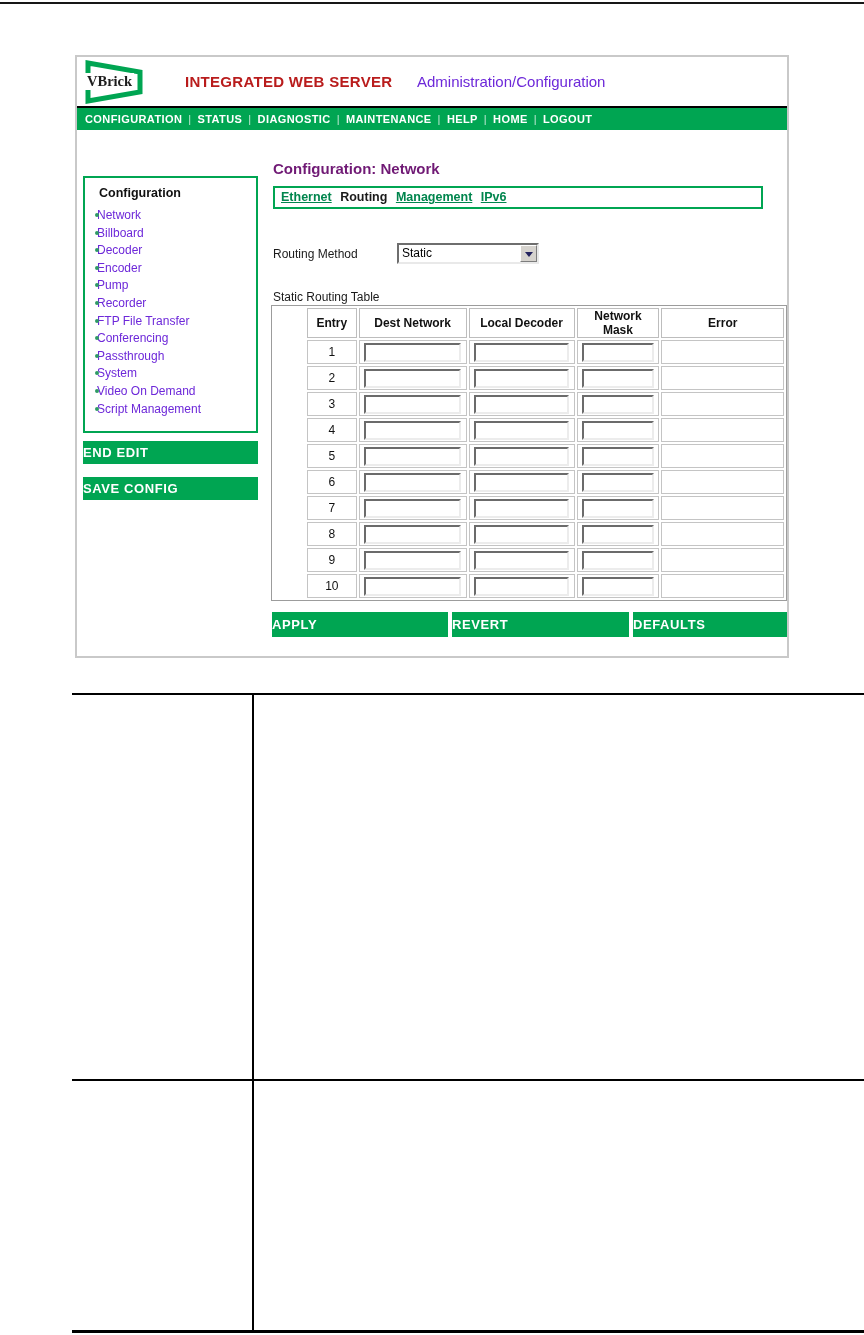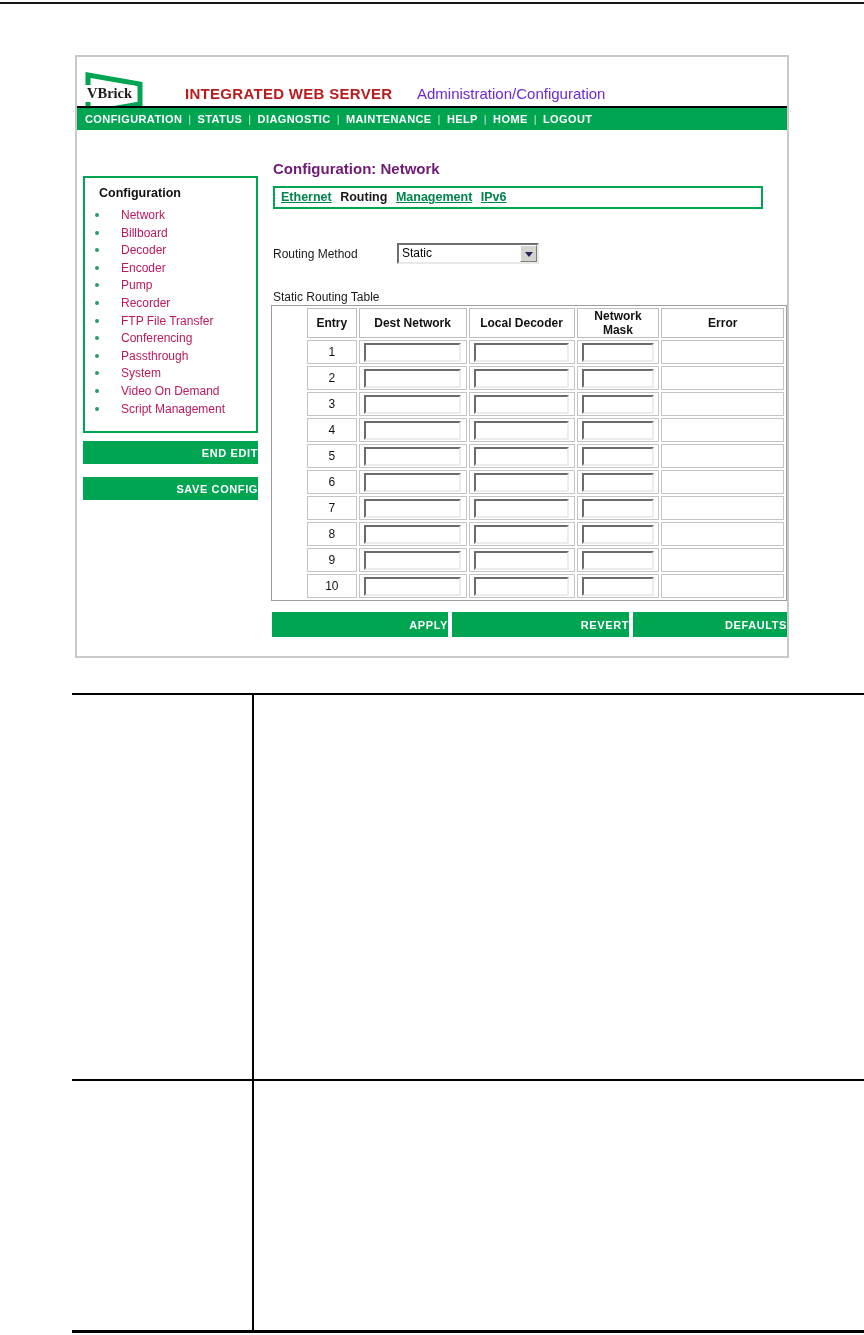--- a/index.html
+++ b/index.html
@@ -6,21 +6,21 @@
   html,body { background:#fff; }
   body { font-family:"Liberation Sans", sans-serif; }
   .page { position:relative; width:864px; height:1335px; background:#fff; overflow:hidden; }
 
   .top-rule { position:absolute; left:0; top:2px; width:864px; height:2px; background:#161616; }
 
   
   .shot { position:absolute; left:75px; top:55px; width:714px; height:603px;
           border:2px solid #c9c9c9; background:#fff; overflow:hidden; }
 
-  .shot-header { position:absolute; left:0; top:12px; width:100%; height:63px; background:#fff; }
+  .shot-header { position:absolute; left:0; top:0; width:100%; height:63px; background:#fff; }
   .logo-wrap { position:absolute; left:7px; top:2px; width:60px; height:46px; }
   .logo-label { position:absolute; left:1px; top:14px; background:#fff; padding:0 2px;
                 font-family:"Liberation Serif", serif; font-size:14.5px; font-weight:600; color:#1d1d1d; }
   .app-title { position:absolute; left:108px; top:16px; font-size:15px; font-weight:bold;
                color:#b91c1c; letter-spacing:.3px; }
   .app-subtitle { position:absolute; left:300px; top:16px; font-size:15px; color:#6d28d9;margin-left:40px; }
 
   .black-line { position:absolute; left:0; top:49px; width:100%; height:2px; background:#000; }
 
   .navbar { position:absolute; left:0; top:51px; width:100%; height:22px; background:#00a552;
@@ -29,27 +29,27 @@
   .navbar .sep { color:rgba(255,255,255,.75); font-weight:normal; margin:0 6px; }
   .navbar .nav-item { cursor:pointer; }
 
   .shot-body { position:absolute; left:0; top:73px; right:0; bottom:0; }
 
   
   .sidebar { position:absolute; left:6px; top:46px; width:175px; height:257px;
              border:2px solid #00a552; background:#fff; }
   .sidebar-title { margin:8px 0 7px 14px; font-size:12.5px; font-weight:bold; color:#101010; }
   .sidebar-list { list-style:none; }
-  .sidebar-item { position:relative; padding-left:36px; font-size:12px; color:#be185d;
+  .sidebar-item { position:relative; padding-left:12px; font-size:12px; color:#6d28d9;
                   line-height:17.6px; cursor:pointer; }
   .sidebar-item .bullet { position:absolute; left:10px; top:6px; width:4px; height:4px;
                           border:2px solid #2e9a64; border-radius:50%; background:#7fcaa5; }
 
-  .green-btn { position:absolute; background:#00a552; color:#fff; font-size:11px; font-weight:bold;
-               letter-spacing:.6px; text-align:right; border:none; cursor:pointer;
+  .green-btn { position:absolute; background:#00a552; color:#fff; font-size:13px; font-weight:bold;
+               letter-spacing:.6px; text-align:left; border:none; cursor:pointer;
                font-family:"Liberation Sans", sans-serif; }
   .btn-endedit { left:6px; top:311px; width:175px; height:23px; }
   .btn-saveconfig { left:6px; top:347px; width:175px; height:23px; }
 
   
   .page-title { position:absolute; left:196px; top:30px; font-size:15px; font-weight:bold; color:#701a75; }
 
   .tabbox { position:absolute; left:196px; top:56px; width:490px; height:23px;
             border:2px solid #00a552; background:#fff; line-height:19px; padding-left:6px;
             font-size:12.5px; font-weight:bold; white-space:nowrap; }

